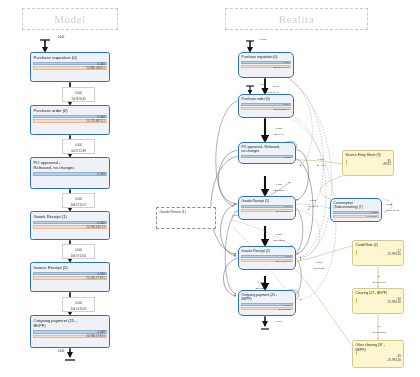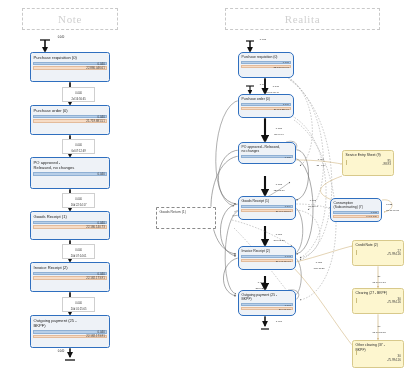--- a/index.html
+++ b/index.html
@@ -186,24 +186,24 @@
       <path d="M342,176 C320,184 312,192 332,200" fill="none" stroke="#c8a86a" stroke-width=".5" marker-end="url(#aho)"></path>
 
       <line x1="378" y1="266" x2="378" y2="288" stroke="#c8a86a" stroke-width=".6" marker-end="url(#aho)"></line>
       <line x1="378" y1="312" x2="378" y2="340" stroke="#c8a86a" stroke-width=".6" marker-end="url(#aho)"></line>
       <path d="M296,262 C320,256 336,250 352,246" fill="none" stroke="#c8a86a" stroke-width=".5" marker-end="url(#aho)"></path>
       <path d="M292,266 C316,290 336,326 356,350" fill="none" stroke="#c8a86a" stroke-width=".5" marker-end="url(#aho)"></path>
     </g>
   </svg>
 
   <div class="panel-frame" style="left:22px;top:8px;width:96px;height:22px;">
-    <span class="panel-title">Note</span>
-  </div>
-
-  <div class="panel-frame" style="left:225px;top:8px;width:155px;height:22px;">
+    <span class="panel-title">Model</span>
+  </div>
+
+  <div class="panel-frame" style="left:225px;top:8px;width:143px;height:22px;">
     <span class="panel-title">Realita</span>
   </div>
 
   <div class="node" style="left:30px;top:52px;width:80px;height:30px;">
     <span class="nlabel">Purchase requisition (0)</span>
     <div class="bar blue">
       <span class="bval">0.040</span>
     </div>
     <div class="bar peach">
       <span class="bval">22.880.046.61</span>

